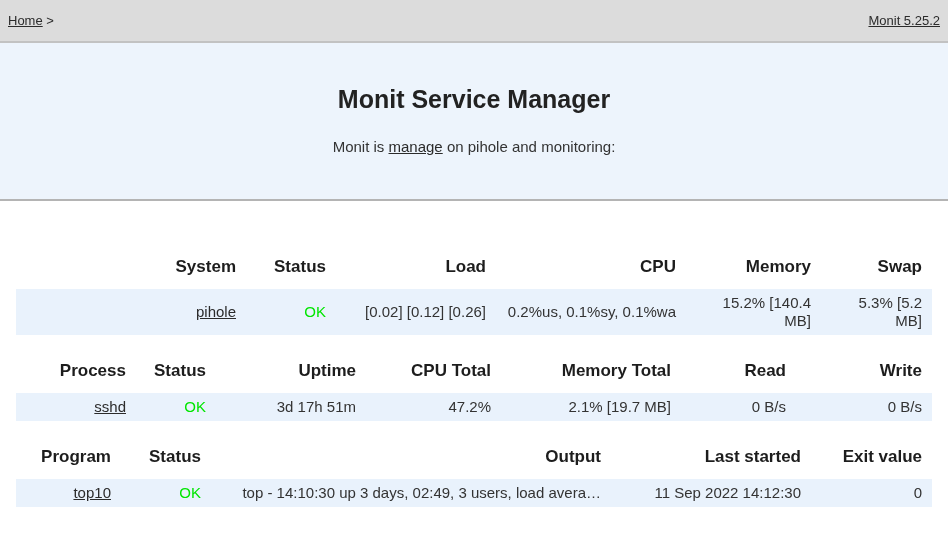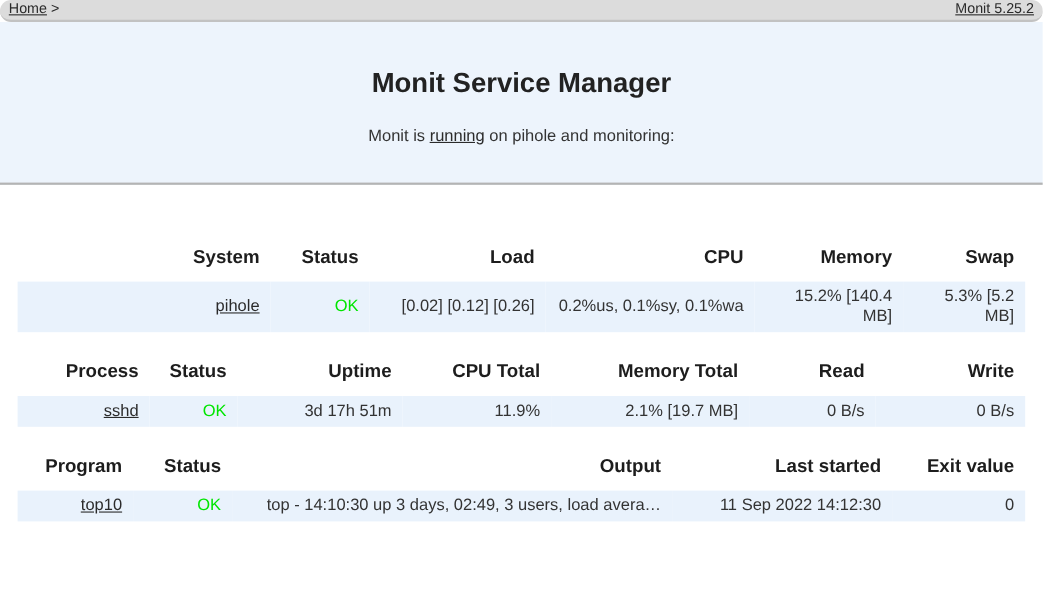--- a/index.html
+++ b/index.html
@@ -7,36 +7,36 @@
   body {
     width: 948px; height: 546px;
     background: #ffffff;
     font-family: "Liberation Sans", sans-serif;
     color: #333333;
   }
   a { color: #2b2b2b; text-decoration: underline; cursor: pointer; }
 
   
   .topbar {
-    display: flex; 
-    height: 20px; padding: 0 8px;
+    display: flex; align-items: center;
+    height: 43px; padding: 0 8px;
     background: #dcdcdc;
     border-bottom: 2px solid #c2c2c2;
-    font-size: 13px; color: #2b2b2b; border-radius: 14px;
+    font-size: 13px; color: #2b2b2b;
   }
   .topbar .tb-left  { flex: 1; text-align: left;  white-space: nowrap; }
   .topbar .tb-center{ flex: 2; text-align: center;white-space: nowrap; }
   .topbar .tb-right { flex: 1; text-align: right; white-space: nowrap; }
 
   
   .hero {
     background: #edf4fc;
     border-bottom: 2px solid #b4b4b4;
     text-align: center;
-    padding: 42px 0 33px;
+    padding: 42px 0 43px;
   }
   .hero h1 {
     margin: 0;
     font-size: 25px; line-height: 29px;
     color: #222222; font-weight: bold;
   }
   .hero .subtitle {
     margin: 24px 0 0;
     font-size: 15px; line-height: 18px;
     color: #333333;
@@ -79,21 +79,21 @@
     <a href="#">Home</a>
     <span>&gt;</span>
   </span>
   <span class="tb-right">
     <a href="#">Monit 5.25.2</a>
   </span>
 </header>
 
 <section class="hero">
   <h1>Monit Service Manager</h1>
-  <p class="subtitle"><span>Monit is </span><a href="#">running</a><span> on pihole and monitoring:</span></p>
+  <p class="subtitle"><span>Monit is </span><a href="#">manage</a><span> on pihole and monitoring:</span></p>
 </section>
 
 <main>
 
   <table>
     <colgroup>
       <col style="width:230px">
         <col style="width:90px">
         <col style="width:160px">
       <col style="width:190px">
@@ -141,21 +141,21 @@
         <th class="ar">Memory Total</th>
         <th class="ar">Read</th>
         <th class="ar">Write</th>
       </tr>
     </thead>
     <tbody>
       <tr>
         <td class="al nowrap"><a href="#">sshd</a></td>
         <td class="al nowrap ok">OK</td>
         <td class="ar nowrap">3d 17h 51m</td>
-        <td class="ar nowrap">11.9%</td>
+        <td class="ar nowrap">47.2%</td>
         <td class="ar nowrap">2.1% [19.7 MB]</td>
         <td class="ar nowrap">0 B/s</td>
         <td class="ar nowrap">0 B/s</td>
       </tr>
     </tbody>
   </table>
 
   <table>
     <colgroup>
       <col style="width:105px">

